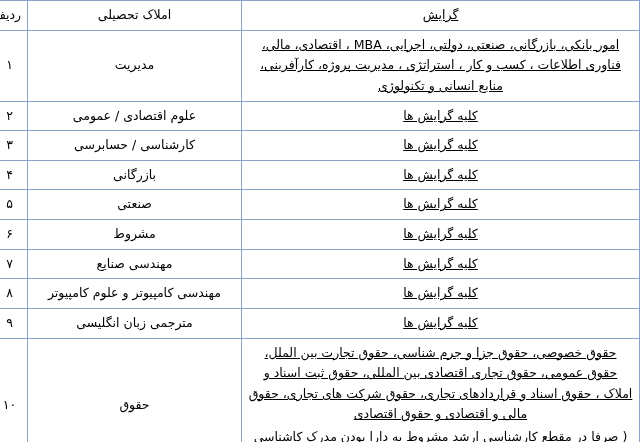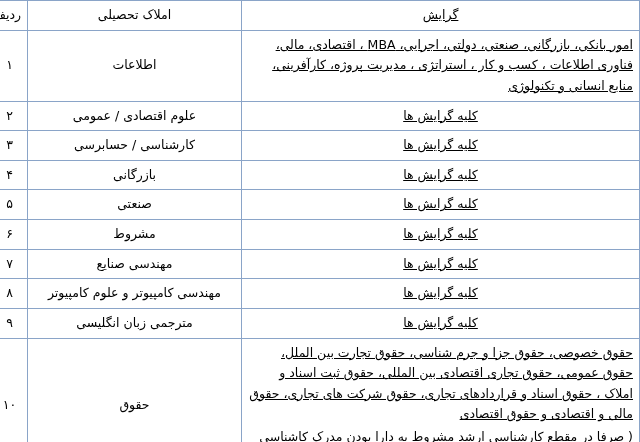--- a/index.html
+++ b/index.html
@@ -46,21 +46,21 @@
     font-size: 12.5px;
     padding-top: 3px;
     padding-bottom: 3px;
   }
   td.orient {
     text-align: center;
     line-height: 1.7;
     text-decoration: underline;
   }
   td.orient.justified {
-    text-align: right;
+    text-align: center;
   }
   td.field {
     text-align: center;
   }
   td.idx {
     text-align: center;
     font-size: 12.5px;
   }
   .row-tall td { padding-top: 5px; padding-bottom: 5px; }
   .note {
@@ -81,21 +81,21 @@
     <thead>
       <tr>
         <td class="orient">گرایش</td>
         <td class="field">املاک تحصیلی</td>
         <td class="idx">ردیف</td>
       </tr>
     </thead>
     <tbody>
       <tr class="row-tall">
         <td class="orient justified">امور بانکی، بازرگانی، صنعتی، دولتی، اجرایی، MBA ، اقتصادی، مالی، فناوری اطلاعات ، کسب و کار ، استراتژی ، مدیریت پروژه، کارآفرینی، منابع انسانی و تکنولوژی</td>
-        <td class="field">اطلاعات</td>
+        <td class="field">مدیریت</td>
         <td class="idx">۱</td>
       </tr>
       <tr>
         <td class="orient">کلیه گرایش ها</td>
         <td class="field">علوم اقتصادی / عمومی</td>
         <td class="idx">۲</td>
       </tr>
       <tr>
         <td class="orient">کلیه گرایش ها</td>
         <td class="field">کارشناسی / حسابرسی</td>

